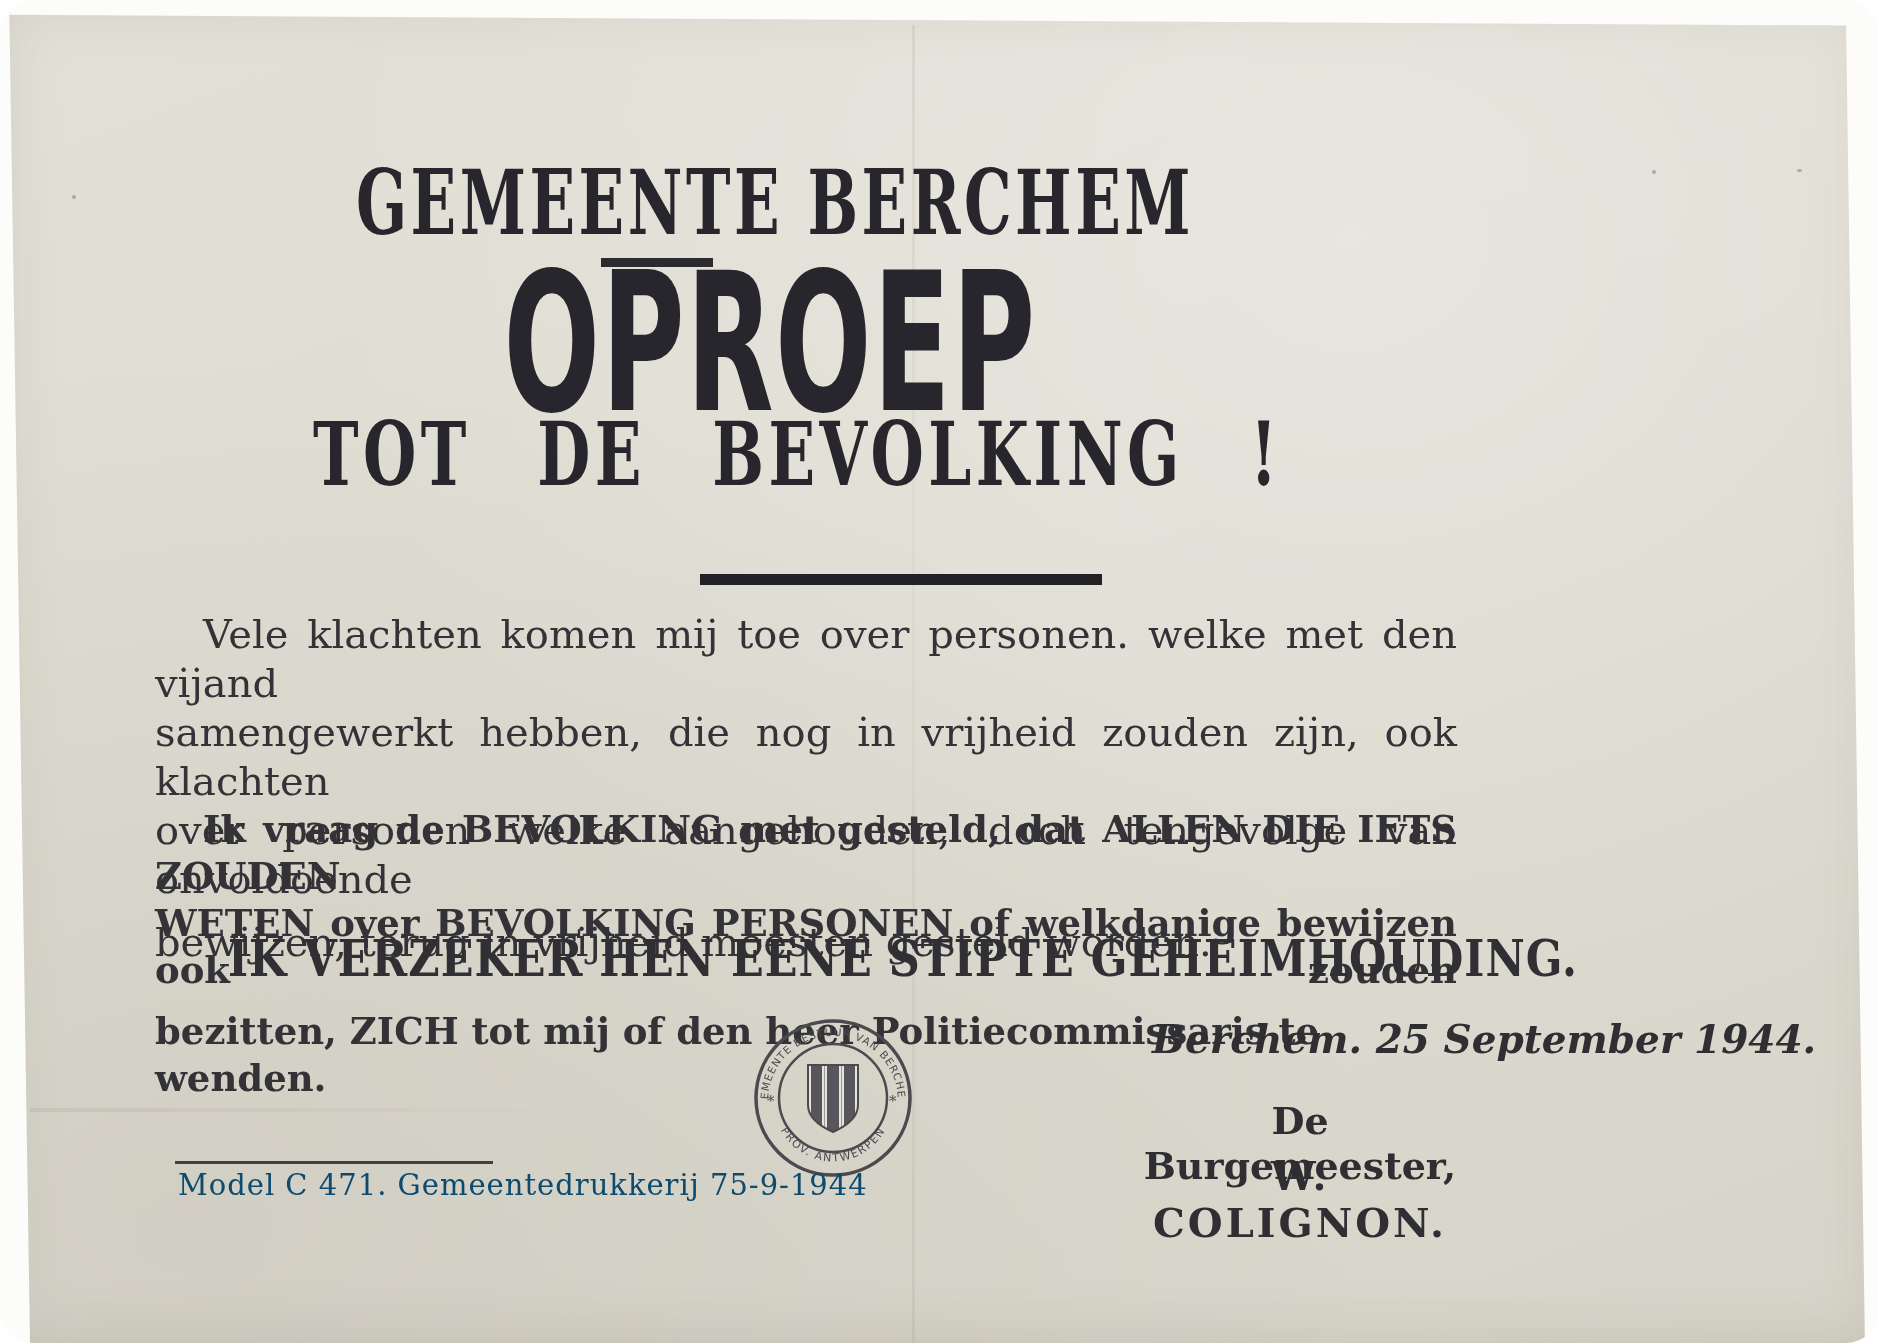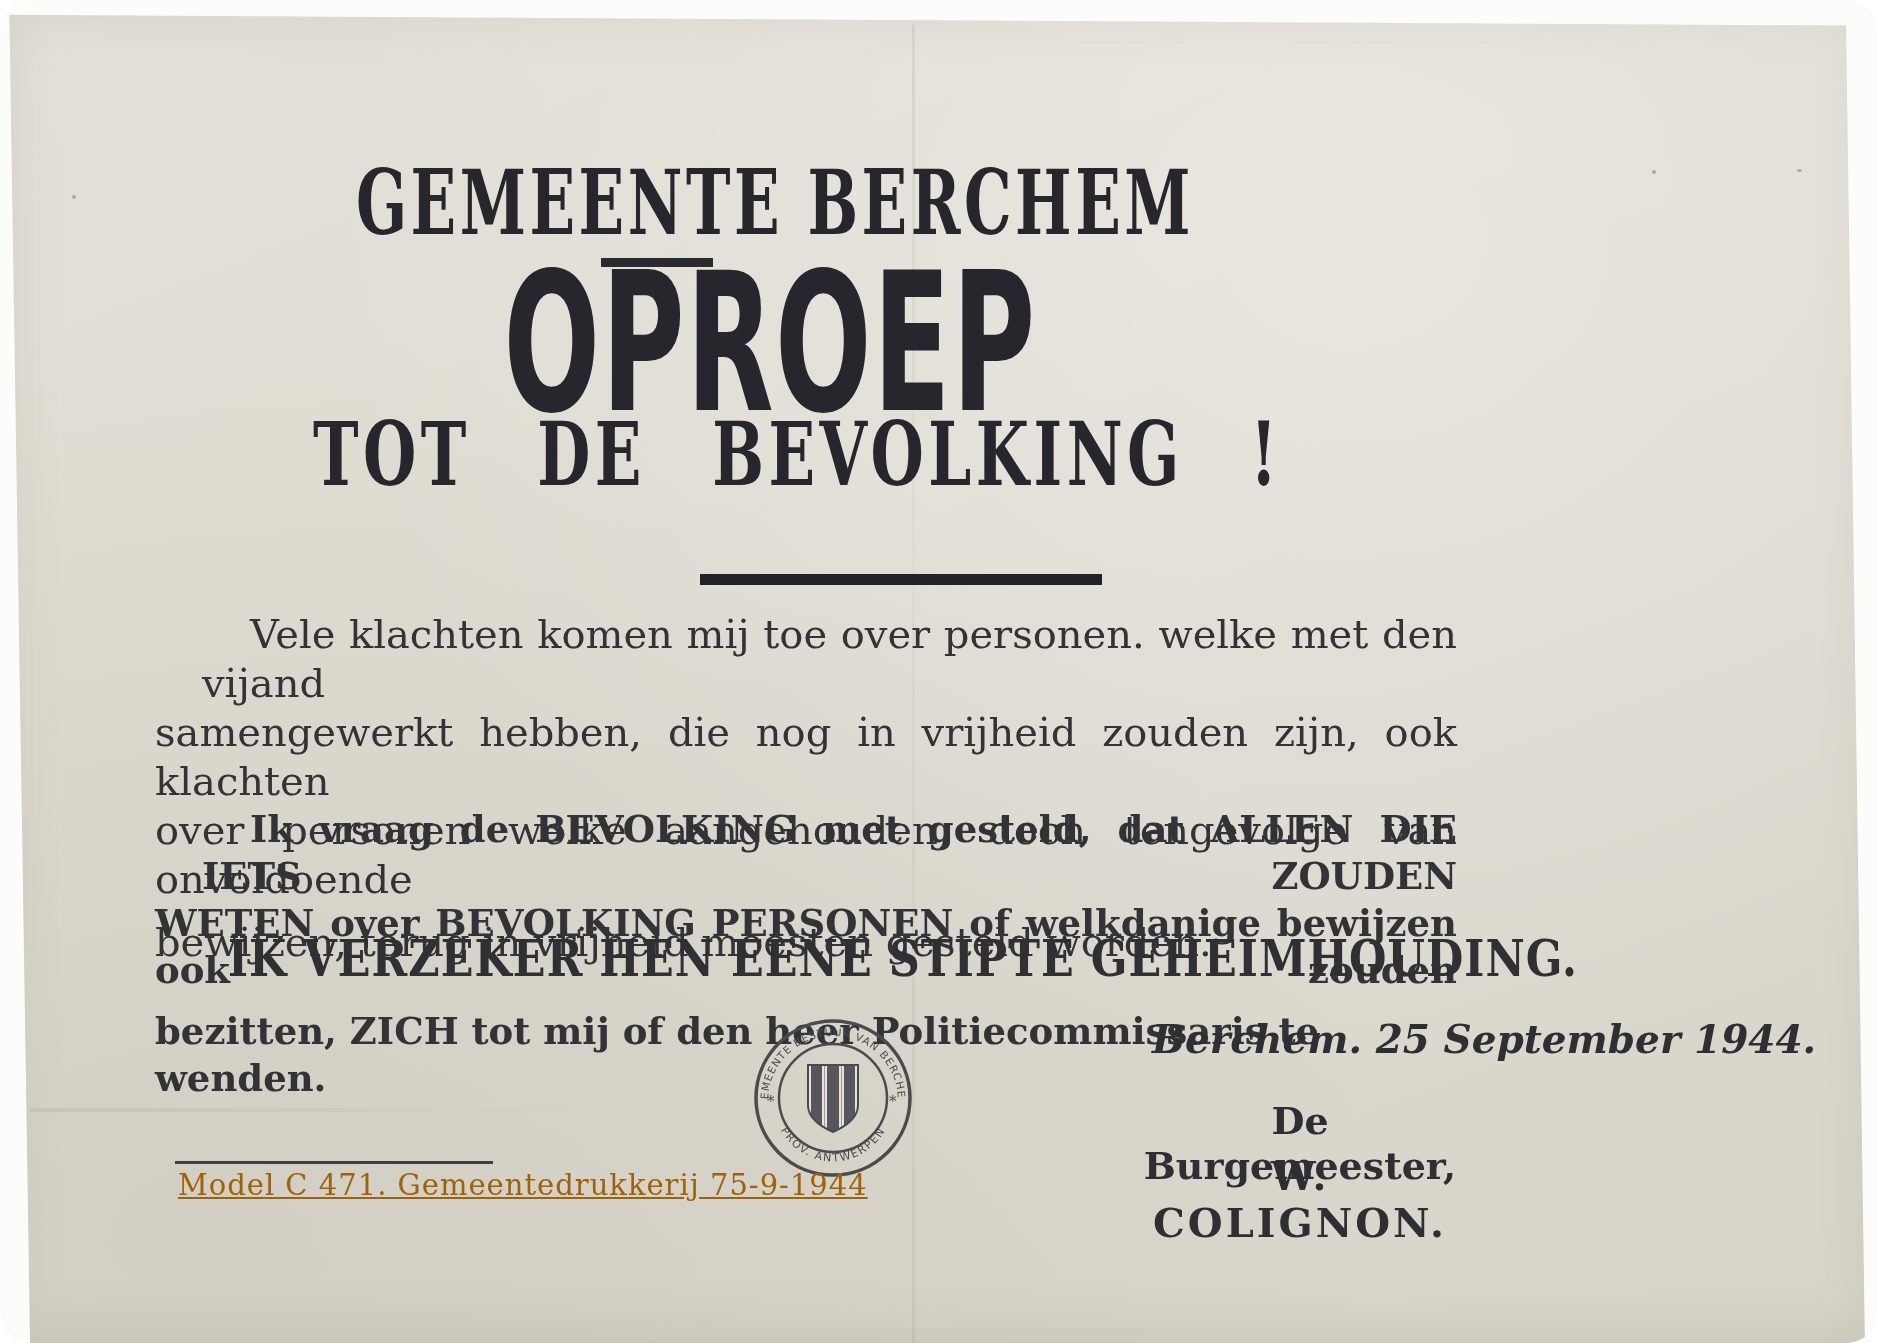--- a/index.html
+++ b/index.html
@@ -49,31 +49,31 @@
     font-size:68px;font-weight:bold;letter-spacing:5px;word-spacing:45px;
     color:#27262c;transform:scale(0.9,1.3);transform-origin:50% 0;
     white-space:nowrap;
   }
   .rule-b{left:700px;top:574px;width:402px;height:11px;background:#222126;}
   .para{left:155px;width:1302px;font-size:40px;line-height:49px;color:#333237;}
   .para1{top:610px;}
   .para2{top:806px;font-weight:bold;font-size:37px;line-height:47px;}
   .jline{text-align:justify;text-align-last:justify;}
   .lline{text-align:left;margin-top:14px;}
-  .indent{text-indent:48px;margin-left:47px;}
+  .indent{text-indent:48px;}
   .assurance{
     left:228px;top:930px;font-size:43px;font-weight:bold;letter-spacing:1px;
     color:#302f34;white-space:nowrap;transform:scale(1,1.15);transform-origin:0 0;
   }
   .dateline{left:1152px;top:1016px;font-size:39px;font-weight:bold;color:#2f2e33;white-space:nowrap;font-style:italic;}
   .sig-role{left:1135px;top:1098px;width:330px;font-size:38px;font-weight:bold;color:#2f2e33;}
   .sig-name{left:1135px;top:1152px;width:330px;font-size:40px;font-weight:bold;letter-spacing:3px;color:#2f2e33;}
   .seal{left:748px;top:1013px;width:170px;height:170px;}
   .imprint-rule{left:175px;top:1161px;width:318px;height:3px;background:#403f44;}
-  .imprint{left:178px;top:1168px;font-size:29px;color:#a16207;letter-spacing:1px;white-space:nowrap;text-decoration:underline;}
+  .imprint{left:178px;top:1168px;font-size:29px;color:#0c4a6e;letter-spacing:1px;white-space:nowrap;}
   .speck{position:absolute;border-radius:50%;background:rgba(70,65,55,0.35);}
 </style>
 </head>
 <body>
 
 <div class="stage">
 
   <div class="paper"></div>
   <div class="fold-v"></div>
   <div class="fold-h"></div>

